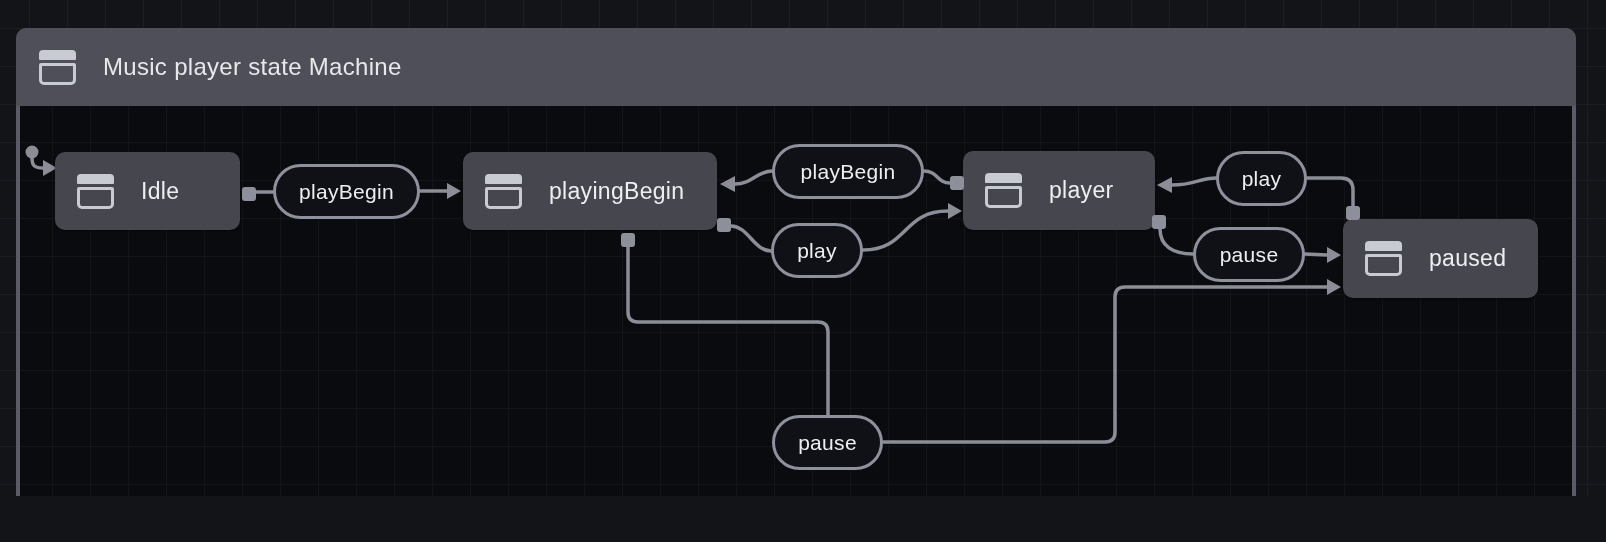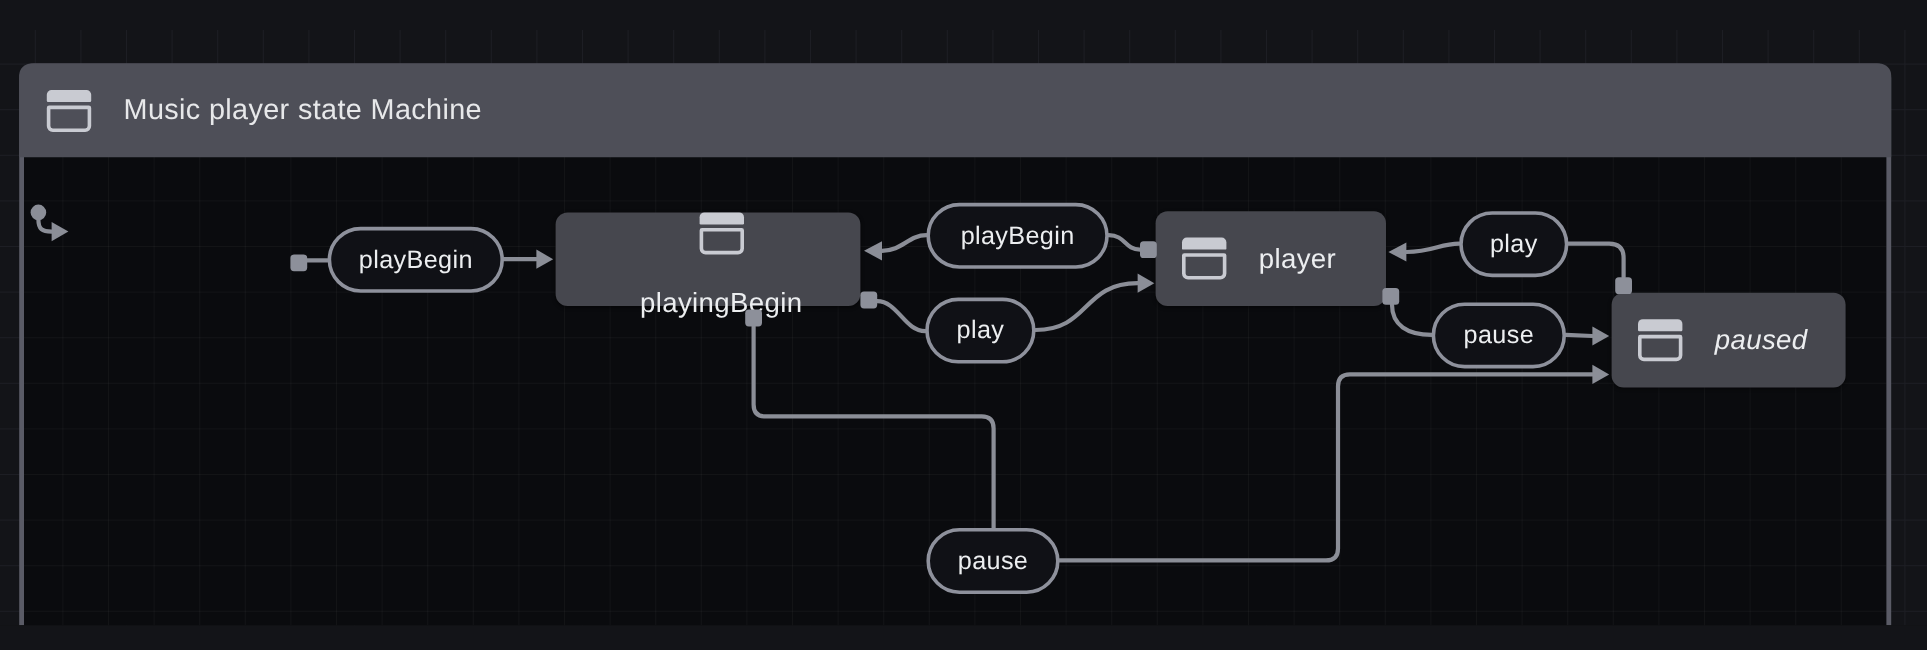--- a/index.html
+++ b/index.html
@@ -5,21 +5,20 @@
   html,body{margin:0;padding:0;background:#131418;}
   .stage{
     position:relative;width:1606px;height:496px;overflow:hidden;
     font-family:"Liberation Sans","DejaVu Sans",sans-serif;
     background-color:#131418;
     background-image:
       linear-gradient(to right, #1d1e24 1px, transparent 1px),
       linear-gradient(to bottom, #1d1e24 1px, transparent 1px);
     background-size:38px 38px;
     background-position:-9px -10px;
-    margin-top:25px;
   }
   
   .machine-canvas{
     position:absolute;left:16px;top:28px;width:1560px;height:481px;
     box-sizing:border-box;
     background-color:#0a0b0e;
     background-image:
       linear-gradient(to right, rgba(255,255,255,0.035) 1px, transparent 1px),
       linear-gradient(to bottom, rgba(255,255,255,0.035) 1px, transparent 1px);
     background-size:38px 38px;
@@ -52,23 +51,23 @@
   
   .state{
     position:absolute;box-sizing:border-box;
     background:#46474e;border-radius:10px;
     display:flex;align-items:center;
     padding-left:22px;gap:27px;
     color:#eceef0;font-size:23px;letter-spacing:0.3px;
     box-shadow:0 1px 3px rgba(0,0,0,0.45);
   }
   .state-idle{left:55px;top:152px;width:185px;height:78px;}
-  .state-playingBegin{left:463px;top:152px;width:254px;height:78px;flex-direction:column;}
+  .state-playingBegin{left:463px;top:152px;width:254px;height:78px;}
   .state-playing{left:963px;top:151px;width:192px;height:79px;}
-  .state-paused{left:1343px;top:219px;width:195px;height:79px;font-style:italic;}
+  .state-paused{left:1343px;top:219px;width:195px;height:79px;}
   
   .pill{
     position:absolute;box-sizing:border-box;
     background:#101116;
     border:3px solid #8e919c;border-radius:28px;
     display:flex;align-items:center;justify-content:center;
     color:#eceef0;font-size:21px;letter-spacing:0.3px;
   }
   .pill-t0{left:273px;top:164px;width:147px;height:55px;}
   .pill-t1{left:772px;top:144px;width:152px;height:55px;}
@@ -146,20 +145,27 @@
       <polygon points="1327,247 1341,255 1327,263"></polygon>
     </g>
 
     <g>
       <path d="M628,247 L628,312 Q628,322 638,322 L818,322 Q828,322 828,332 L828,415"></path>
       <path d="M883,442 L1105,442 Q1115,442 1115,432 L1115,297 Q1115,287 1125,287 L1327,287"></path>
       <polygon points="1327,279 1341,287 1327,295"></polygon>
     </g>
   </svg>
 
+  <div class="state state-idle">
+    <span class="win-icon">
+      <span class="win-top"></span>
+      <span class="win-bottom"></span>
+    </span>
+    <span>Idle</span>
+  </div>
 
   <div class="state state-playingBegin">
     <span class="win-icon">
       <span class="win-top"></span>
       <span class="win-bottom"></span>
     </span>
     <span>playingBegin</span>
   </div>
 
   <div class="state state-playing">

